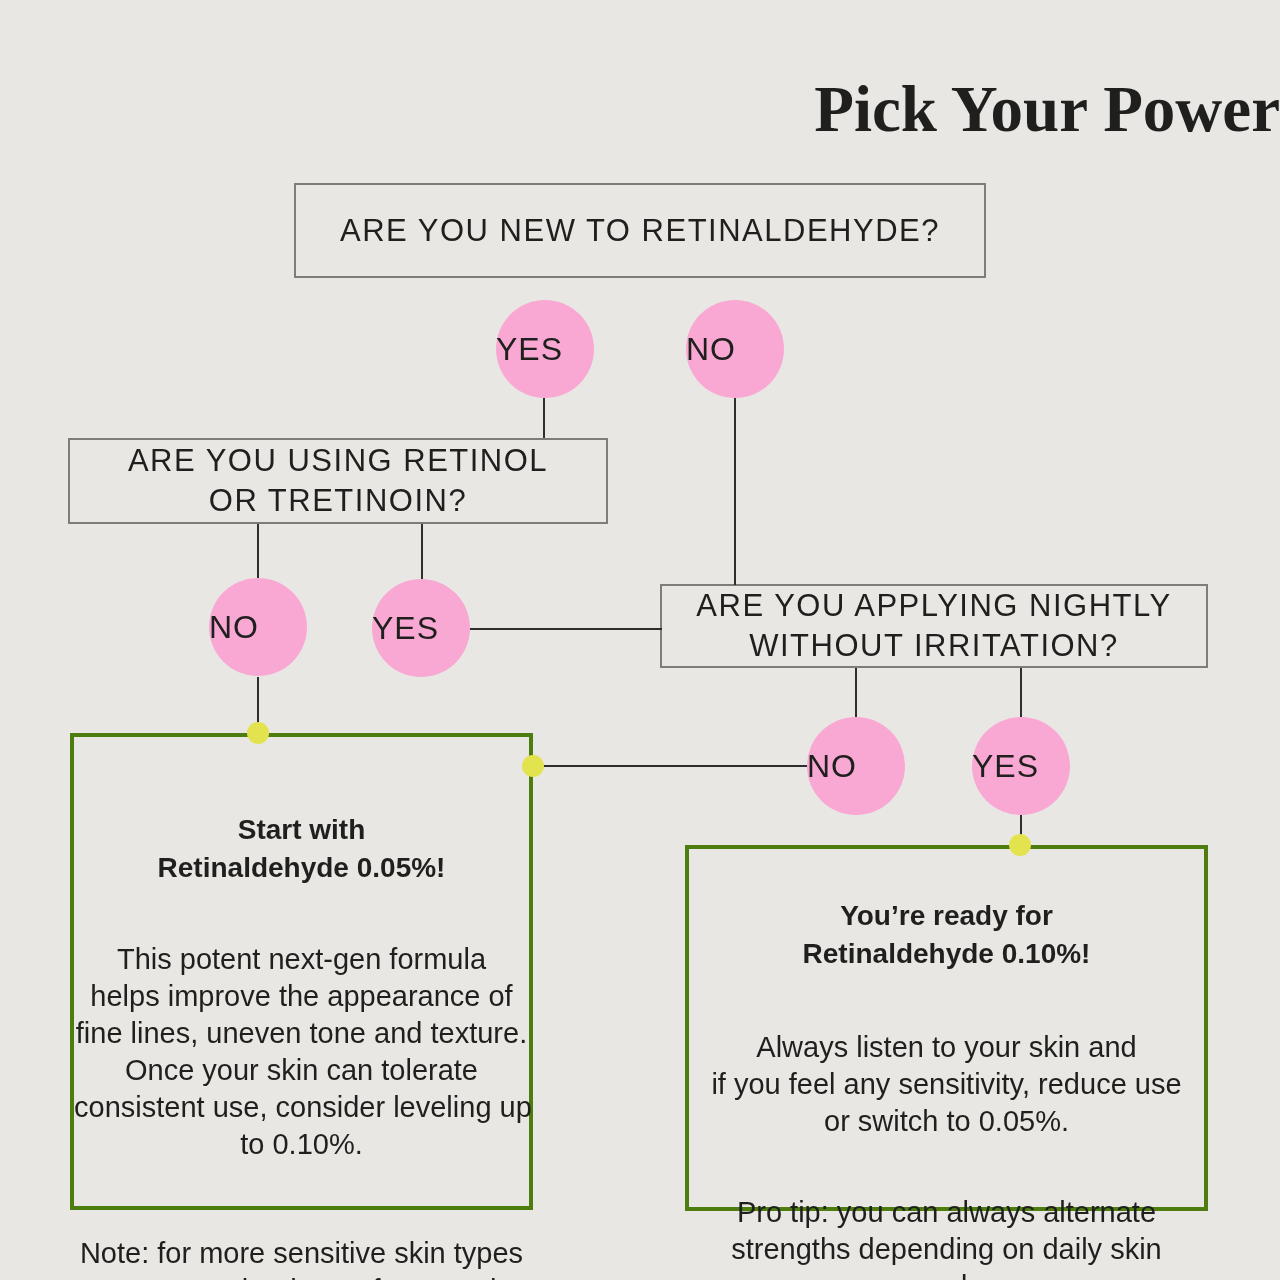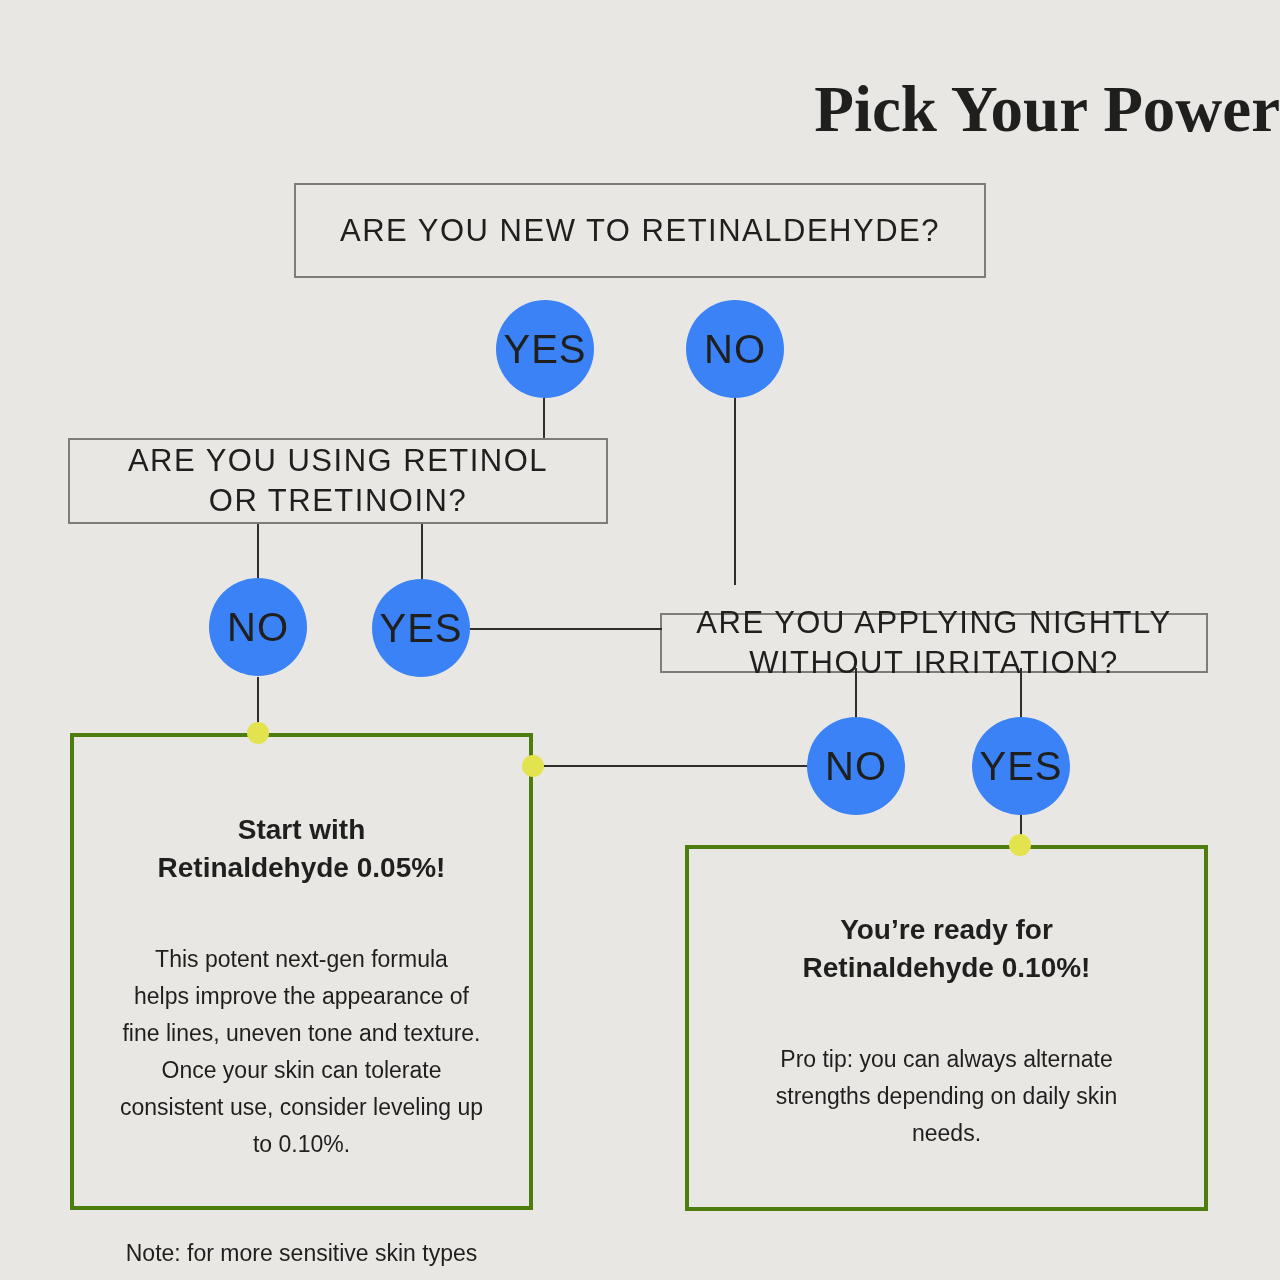--- a/index.html
+++ b/index.html
@@ -17,64 +17,64 @@
   }
   .qbox {
     position:absolute;
     border:2px solid #7e7d79;
     display:flex; align-items:center; justify-content:center;
     text-align:center; white-space:pre;
     font-size:31px; line-height:40px; letter-spacing:1.5px;
   }
   .circle {
     position:absolute; width:98px; height:98px; border-radius:50%;
-    background:#3b82f6;
-    display:flex; align-items:center; justify-content:center;
-    font-size:40px; letter-spacing:1px;
+    background:#f9a8d4;
+    display:flex; align-items:center; justify-content:flex-start;
+    font-size:32px; letter-spacing:1px;
     z-index:3;
   }
   .vline, .hline { position:absolute; background:#2e2e2c; z-index:1; }
   .vline { width:2px; }
   .hline { height:2px; }
   .dot {
     position:absolute; width:22px; height:22px; border-radius:50%;
     background:#e2e34e; z-index:4;
   }
   .result {
     position:absolute;
     border:4px solid #4d7c0f;
     text-align:center; white-space:pre;
     z-index:2; background:#e9e7e4;
   }
   .rtitle { font-size:28px; font-weight:bold; line-height:38px; }
-  .rbody  { font-size:23px; line-height:37px; }
+  .rbody  { font-size:29px; line-height:37px; }
   .result-left  .rtitle { margin-top:38px; }
   .result-left  .rbody.body { margin-top:18px; }
   .result-left  .rbody.note { margin-top:36px; }
-  .result-right .rtitle { margin-top:26px; }
+  .result-right .rtitle { margin-top:12px; }
   .result-right .rbody.body { margin-top:20px; }
   .result-right .rbody.note { margin-top:18px; }
 </style>
 </head>
 <body>
 
 <div class="canvas">
 
   <div class="title">Pick Your Power</div>
 
   <div class="qbox" style="left:294px; top:183px; width:692px; height:95px;">
     <span>ARE YOU NEW TO RETINALDEHYDE?</span>
   </div>
 
   <div class="qbox" style="left:68px; top:438px; width:540px; height:86px;">
     <span>ARE YOU USING RETINOL
 OR TRETINOIN?</span>
   </div>
 
-  <div class="qbox" style="left:660px; top:584px; width:548px; height:60px;margin-top:29px;">
+  <div class="qbox" style="left:660px; top:584px; width:548px; height:84px;">
     <span>ARE YOU APPLYING NIGHTLY
 WITHOUT IRRITATION?</span>
   </div>
 
   <div class="vline" style="left:543px; top:398px; height:40px;"></div>
   <div class="vline" style="left:734px; top:398px; height:187px;"></div>
   <div class="vline" style="left:257px; top:524px; height:54px;"></div>
   <div class="vline" style="left:421px; top:524px; height:55px;"></div>
   <div class="vline" style="left:257px; top:677px; height:58px;"></div>
   <div class="hline" style="left:470px; top:628px; width:192px;"></div>
@@ -115,18 +115,21 @@
 Once your skin can tolerate
 consistent use, consider leveling up
 to 0.10%.</div>
     <div class="rbody note">Note: for more sensitive skin types
 0.05% may be the perfect match.</div>
   </div>
 
   <div class="result result-right" style="left:685px; top:845px; width:523px; height:366px;">
     <div class="rtitle">You’re ready for
 Retinaldehyde 0.10%!</div>
+    <div class="rbody body">Always listen to your skin and
+if you feel any sensitivity, reduce use
+or switch to 0.05%.</div>
     <div class="rbody note">Pro tip: you can always alternate
 strengths depending on daily skin
 needs.</div>
   </div>
 
 </div>
 
 </body></html>

